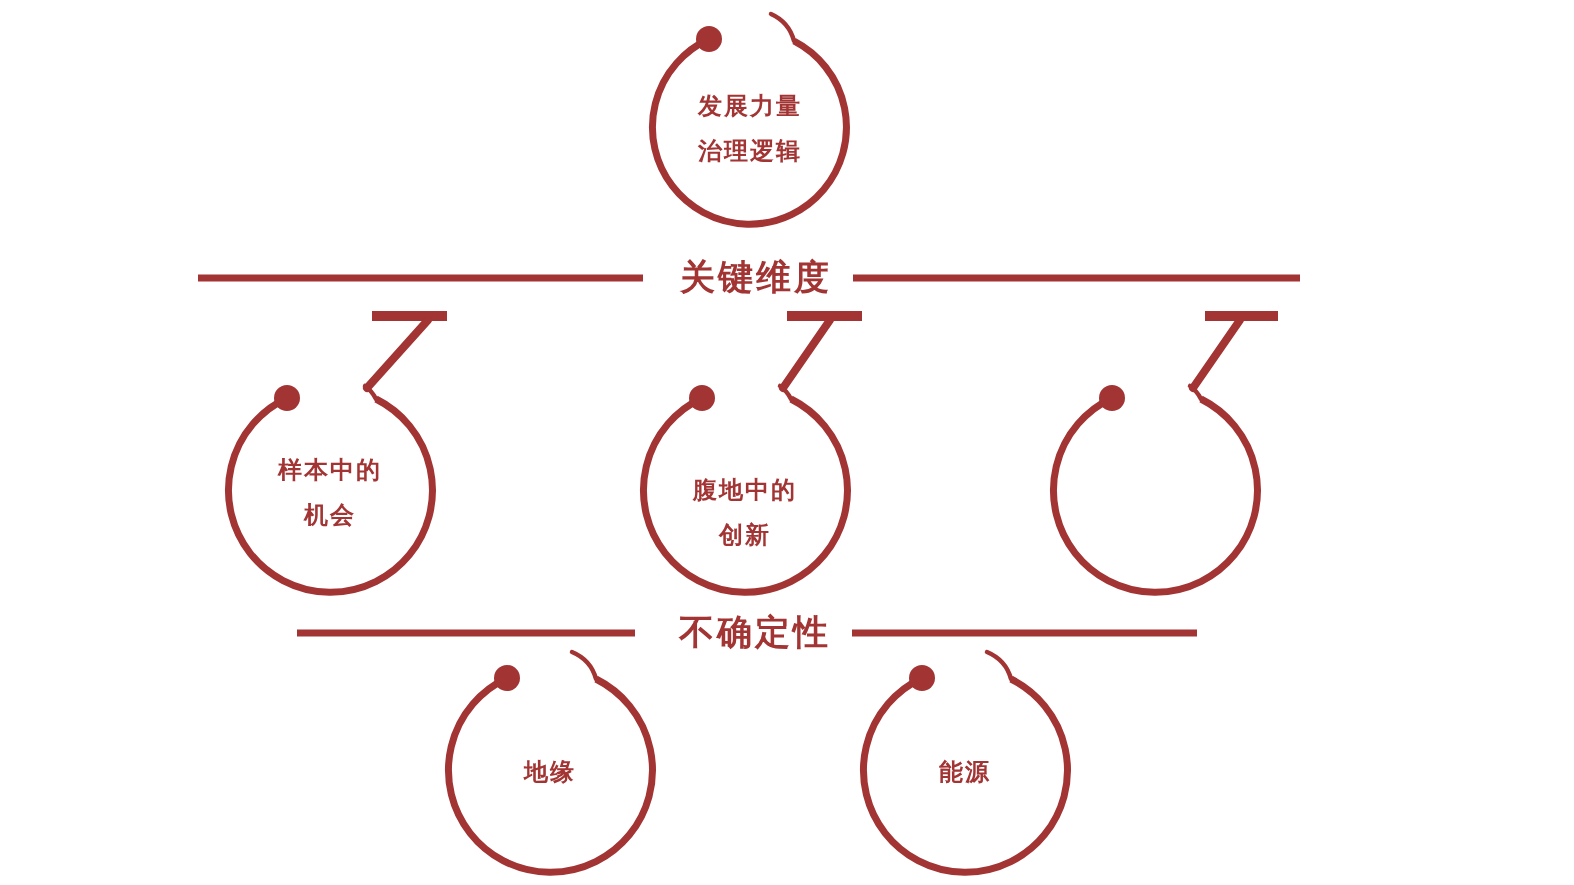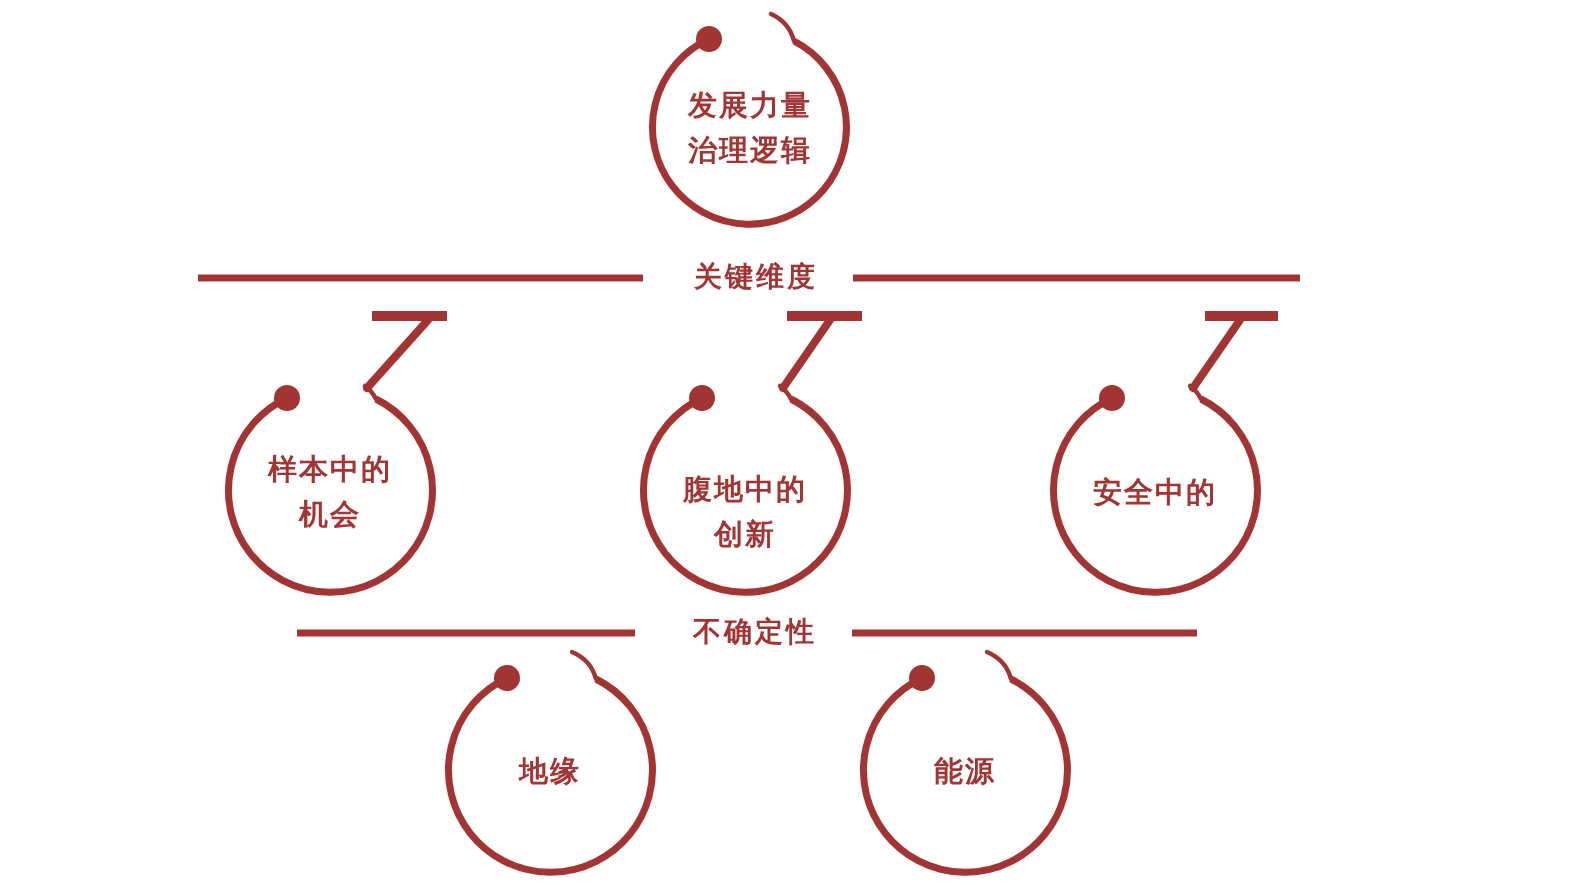--- a/index.html
+++ b/index.html
@@ -25,32 +25,32 @@
   .rule { fill: none; stroke: var(--accent); stroke-width: 7; stroke-linecap: butt; }
   .cap  { fill: none; stroke: var(--accent); stroke-width: 10; stroke-linecap: butt; }
   .diag { fill: none; stroke: var(--accent); stroke-width: 8; stroke-linecap: round; }
 
   .node-label {
     position: absolute;
     transform: translate(-50%, -50%);
     text-align: center;
     color: var(--accent);
     font-weight: bold;
-    font-size: 29px;
+    font-size: 24px;
     line-height: 45px;
     letter-spacing: 2px;
     white-space: nowrap;
   }
   .node-label span { display: block; }
   .divider-label {
     position: absolute;
     transform: translate(-50%, -50%);
     color: var(--accent);
     font-weight: bold;
-    font-size: 28px;
+    font-size: 35px;
     letter-spacing: 3px;
     white-space: nowrap;
   }
 </style>
 </head>
 <body>
 
 <div class="stage">
 
   <svg class="diagram" viewBox="0 0 1574 885" aria-hidden="true">
@@ -123,21 +123,20 @@
     <span>样本中的</span>
     <span>机会</span>
   </div>
 
   <div class="node-label" style="left:745px; top:492px;margin-top:20px;">
     <span>腹地中的</span>
     <span>创新</span>
   </div>
 
   <div class="node-label" style="left:1155px; top:492px;">
-    <span>安全中的</span>
   </div>
 
   <div class="divider-label" style="left:755px; top:632px;">不确定性</div>
 
   <div class="node-label" style="left:550px; top:771px;text-align:right;">
     <span>地缘</span>
   </div>
 
   <div class="node-label" style="left:965px; top:771px;">
     <span>能源</span>

